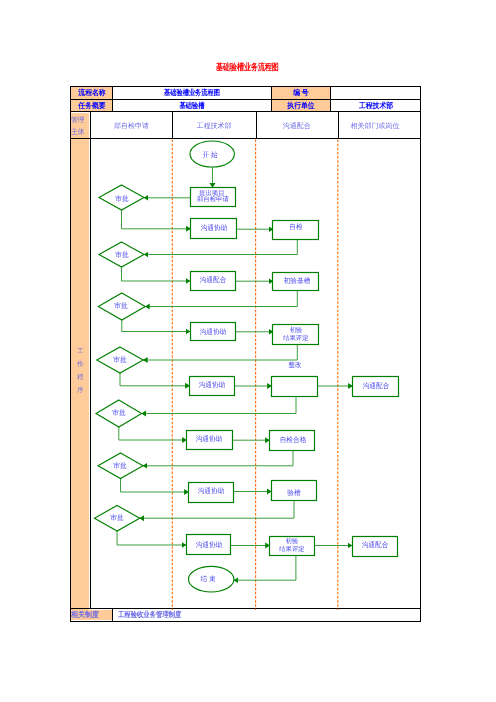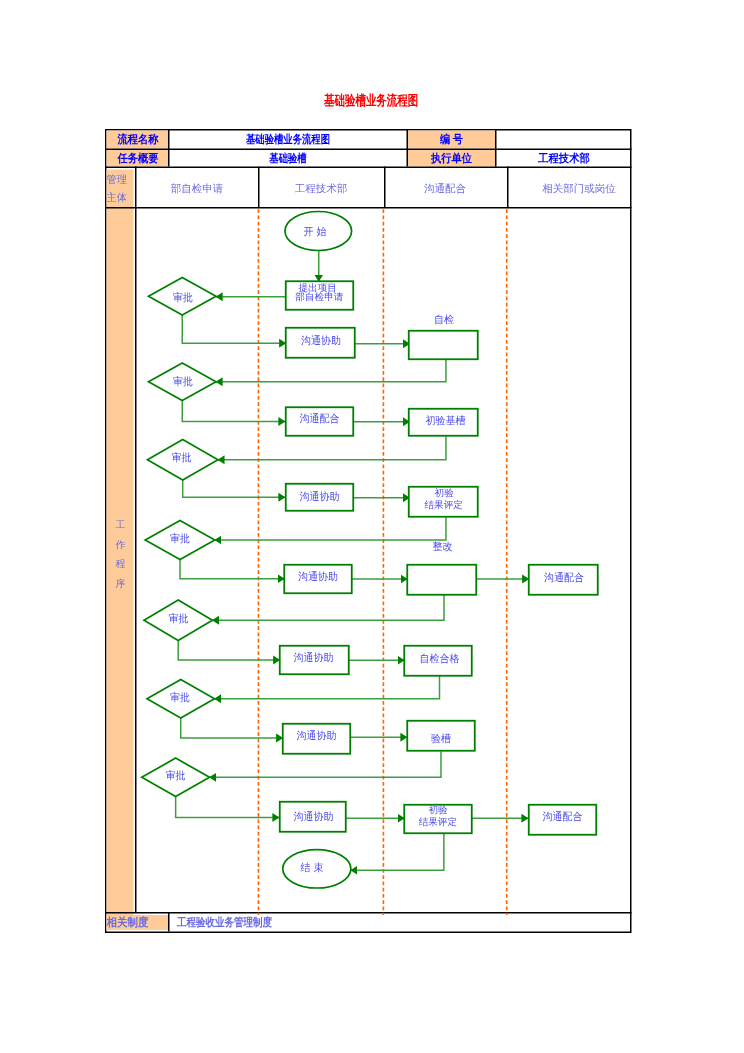--- a/index.html
+++ b/index.html
@@ -74,21 +74,21 @@
   <div class="ct" style="left:191.5px;top:101.8px;transform:translateX(-50%) scaleX(.82)">基础验槽</div>
   <div class="ct" style="left:300.5px;top:89.1px;transform:translateX(-50%) scaleX(.9)">编    号</div>
   <div class="ct" style="left:300.5px;top:101.8px;transform:translateX(-50%) scaleX(.9)">执行单位</div>
   <div class="ct" style="left:375.8px;top:101.8px;transform:translateX(-50%) scaleX(.9)">工程技术部</div>
 
   <div class="ct cn" style="left:71.1px;top:116.3px;transform:scaleX(.97);transform-origin:left top">管理</div>
   <div class="ct cn" style="left:71.4px;top:128.4px;transform:scaleX(.97);transform-origin:left top">主体</div>
   <div class="ct cn" style="left:131.4px;top:121.6px;transform:translateX(-50%) scaleX(1.0)">部自检申请</div>
   <div class="ct cn" style="left:214px;top:121.6px;transform:translateX(-50%) scaleX(1.0)">工程技术部</div>
   <div class="ct cn" style="left:296.7px;top:121.6px;transform:translateX(-50%) scaleX(1.0)">沟通配合</div>
-  <div class="ct cn" style="left:386px;top:121.6px;transform:translateX(-50%) scaleX(1.0)">相关部门或岗位</div>
+  <div class="ct cn" style="left:375px;top:121.6px;transform:translateX(-50%) scaleX(1.0)">相关部门或岗位</div>
 
   <div class="sv">
     <span>工</span>
     <span>作</span>
     <span>程</span>
     <span>序</span>
   </div>
 
   <div class="ct fv" style="left:84.5px;top:610.8px;transform:translateX(-50%) scaleX(.92)">相关制度</div>
   <div class="ct fv" style="left:117.7px;top:610.8px;transform:scaleX(.835);transform-origin:left top">工程验收业务管理制度</div>
@@ -159,21 +159,21 @@
 <ellipse cx="212.2" cy="154.0" rx="22.2" ry="13.0" fill="#fff" stroke="#008000" stroke-width="1.15"></ellipse>
 <ellipse cx="211.2" cy="579.2" rx="22.7" ry="12.8" fill="#fff" stroke="#008000" stroke-width="1.15"></ellipse>
 </g>
 </svg>
 
   <div class="fl sp" style="left:210.2px;top:154.6px">开始</div>
   <div class="fl tw" style="left:211.8px;top:192.8px">提出项目</div>
   <div class="fl tw" style="left:212.9px;top:199.4px">部自检申请</div>
   <div class="fl" style="left:121.8px;top:198.9px">审批</div>
   <div class="fl" style="left:214.2px;top:228.4px">沟通协助</div>
-  <div class="fl" style="left:295.9px;top:214px">自检</div>
+  <div class="fl" style="left:295.9px;top:227px">自检</div>
   <div class="fl" style="left:121.9px;top:255.1px">审批</div>
   <div class="fl" style="left:213.0px;top:280.0px">沟通配合</div>
   <div class="fl" style="left:297.3px;top:281.3px">初验基槽</div>
   <div class="fl" style="left:121.0px;top:305.9px">审批</div>
   <div class="fl" style="left:212.7px;top:331.5px">沟通协助</div>
   <div class="fl tw" style="left:296.1px;top:329.9px">初验</div>
   <div class="fl tw" style="left:295.8px;top:337.6px">结果评定</div>
   <div class="fl" style="left:119.8px;top:360.1px">审批</div>
   <div class="fl" style="left:212.0px;top:385.2px">沟通协助</div>
   <div class="fl" style="left:295.0px;top:365px">整改</div>

